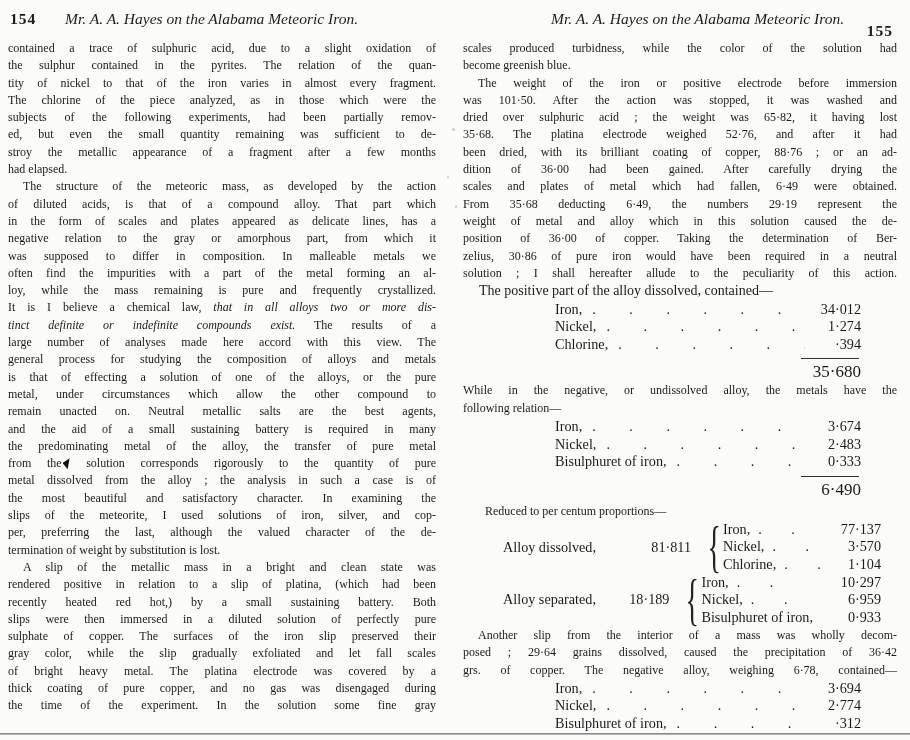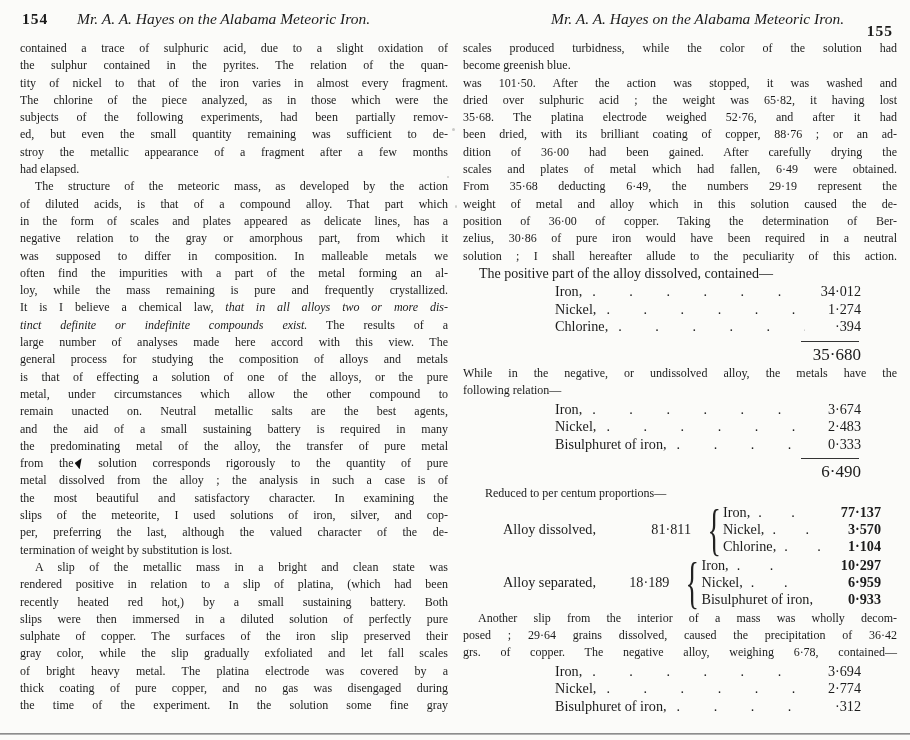--- a/index.html
+++ b/index.html
@@ -2,21 +2,21 @@
 <html><head>
 <meta charset="utf-8">
 <style>
   html,body{margin:0;padding:0;}
   body{
     width:910px;height:740px;position:relative;overflow:hidden;
     background:#fbfbf9;color:#1b1b1b;
     font-family:"Liberation Serif","DejaVu Serif",serif;
   }
   .page{position:absolute;top:10px;}
-  #pageL{left:20px;width:428px;}
+  #pageL{left:8px;width:428px;}
   #pageR{left:463px;width:434px;}
 
   .running-head{position:relative;height:24px;margin-bottom:6px;font-size:15.5px;}
   .running-head .pnum{font-weight:bold;letter-spacing:1px;}
   #pageL .pnum{position:absolute;left:2px;top:0;}
   #pageL .rtitle{position:absolute;left:57px;top:0;font-style:italic;}
   #pageR .pnum{position:absolute;right:4px;top:12px;}
   #pageR .rtitle{position:absolute;left:88px;top:0;font-style:italic;}
 
   .line{
@@ -45,21 +45,21 @@
           padding-right:36px;margin-bottom:2px;}
 
   .bgroup{display:flex;align-items:center;font-size:14.2px;padding-left:40px;margin:1px 0;}
   .blabel{width:132px;white-space:pre;}
   .bvalue{width:56px;text-align:right;margin-right:12px;white-space:pre;}
   .brace{font-size:56px;font-weight:400;transform:scaleX(.5);width:18px;line-height:50px;
          margin-right:2px;color:#222;}
   .bitems{flex:1;padding-right:16px;}
   .bitem{display:flex;align-items:baseline;line-height:17.3px;}
   .bitem .dots{word-spacing:26px;padding:0 8px;}
-  .bitem .tvalue{min-width:52px;font-weight:bold;}
+  .bitem .tvalue{min-width:52px;}
   .bitem .tlabel{white-space:pre;}
 
   .bottom-rule{position:absolute;left:0;top:733px;width:910px;height:2px;
                background:linear-gradient(#7a7a7a,#c4c4c4);}
   .speckle{position:absolute;background:#c9c9c6;border-radius:50%;}
 </style>
 </head>
 <body>
 
 <div class="page" id="pageL">
@@ -112,20 +112,21 @@
 
 <div class="page" id="pageR">
   <div class="running-head">
     <span class="rtitle">Mr. A. A. Hayes on the Alabama Meteoric Iron.</span>
     <span class="pnum">155</span>
   </div>
 
   <div>
       <div class="line">scales produced turbidness, while the color of the solution had</div>
       <div class="line end">become greenish blue.</div>
+      <div class="line indent">The weight of the iron or positive electrode before immersion</div>
       <div class="line">was 101·50.  After the action was stopped, it was washed and</div>
       <div class="line">dried over sulphuric acid ; the weight was 65·82, it having lost</div>
       <div class="line">35·68.  The platina electrode weighed 52·76, and after it had</div>
       <div class="line">been dried, with its brilliant coating of copper, 88·76 ; or an ad-</div>
       <div class="line">dition of 36·00 had been gained.  After carefully drying the</div>
       <div class="line">scales and plates of metal which had fallen, 6·49 were obtained.</div>
       <div class="line">From 35·68 deducting 6·49, the numbers 29·19 represent the</div>
       <div class="line">weight of metal and alloy which in this solution caused the de-</div>
       <div class="line">position of 36·00 of copper.  Taking the determination of Ber-</div>
       <div class="line">zelius, 30·86 of pure iron would have been required in a neutral</div>

